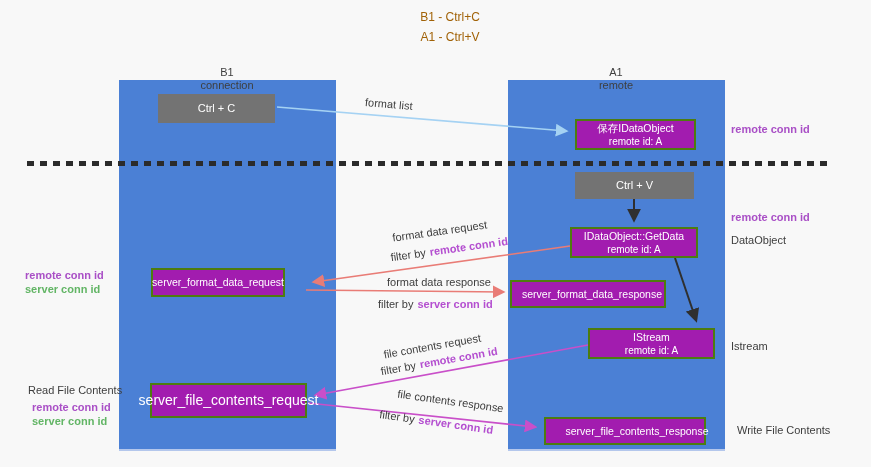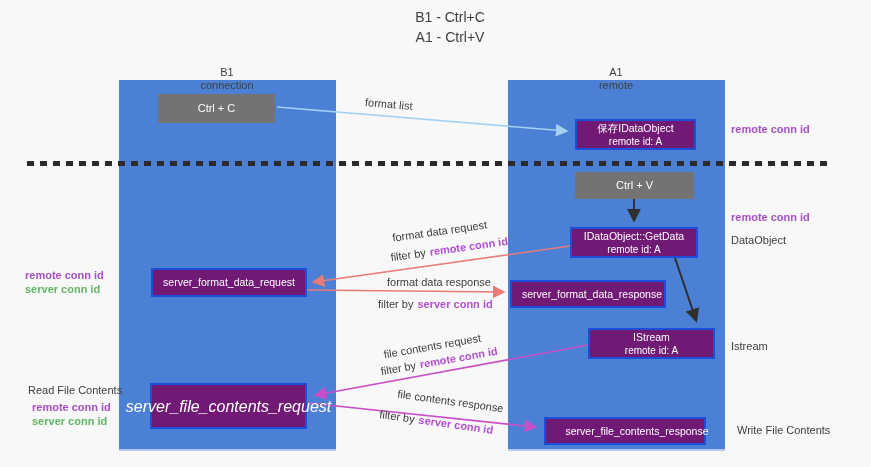--- a/index.html
+++ b/index.html
@@ -5,38 +5,38 @@
   * { margin: 0; padding: 0; box-sizing: border-box; }
   body { background: #e9e9e9; font-family: "Liberation Sans", "DejaVu Sans", sans-serif; }
   #stage {
     position: relative; width: 871px; height: 467px;
     background: #f8f8f8; overflow: hidden;
     font-family: "Liberation Sans", "DejaVu Sans", sans-serif;
   }
   .abs { position: absolute; }
   #title {
     left: 320px; top: 7px; width: 260px; text-align: center;
-    font-size: 14px; line-height: 20px; color: #404040;
+    font-size: 12px; line-height: 20px; color: #a16207;
   }
   .lane-header {
     width: 120px; text-align: center; font-size: 11px; line-height: 13px;
     color: #3e3e3e; z-index: 2; margin-top: 20px;
   }
   .lane {
     top: 80px; width: 217px; height: 371px;
     background: #4b80d5; border-bottom: 2px solid #b4c7ec; z-index: 1;
   }
   svg.overlay { left: 0; top: 0; z-index: 5; pointer-events: none; }
   .node {
     z-index: 10; display: flex; flex-direction: column;
     align-items: center; justify-content: center;
     color: #ffffff; font-size: 11px; line-height: 13px; text-align: center;
   }
   .node.green  { background: #737373; }
-  .node.orange { background: #701a75; border: 2px solid #1d4ed8; }
+  .node.orange { background: #a21caf; border: 2px solid #4d7c0f; }
   .node .l2 { font-size: 10px; }
   .lbl { z-index: 6; font-size: 11px; color: #3d3d3d; white-space: nowrap; }
   .lbl.bold-purple { color: #a94fc6; font-weight: bold; }
   .lbl.bold-green  { color: #62b565; font-weight: bold; }
   .inline-purple { color: #b44fd0; font-weight: bold; margin-left: 4px; }
   .rot { transform-origin: center center; }
 </style>
 </head>
 <body>
 
@@ -89,25 +89,25 @@
 
     <line x1="588" y1="345" x2="316" y2="395" stroke="#c94fc9" stroke-width="1.6" marker-end="url(#m-magenta)"></line>
 
     <line x1="308" y1="403" x2="535" y2="427" stroke="#c94fc9" stroke-width="1.6" marker-end="url(#m-magenta)"></line>
   </svg>
 
   <div class="abs node green" style="left:158px; top:94px; width:117px; height:29px;">
     <div>Ctrl + C</div>
   </div>
 
-  <div class="abs node orange" style="left:151px; top:268px; width:156px; height:29px; font-size:10.5px;">
+  <div class="abs node orange" style="left:151px; top:268px; width:134px; height:29px; font-size:10.5px;">
     <div>server_format_data_request</div>
   </div>
 
-  <div class="abs node orange" style="left:150px; top:383px; width:157px; height:46px; font-size:16px;font-style:italic;">
+  <div class="abs node orange" style="left:150px; top:383px; width:157px; height:35px; font-size:14px;">
     <div>server_file_contents_request</div>
   </div>
 
   <div class="abs node orange" style="left:575px; top:119px; width:121px; height:31px; font-size:10.5px;">
     <div>保存IDataObject</div>
     <div class="l2">remote id: A</div>
   </div>
 
   <div class="abs node green" style="left:575px; top:172px; width:119px; height:27px;">
     <div>Ctrl + V</div>

